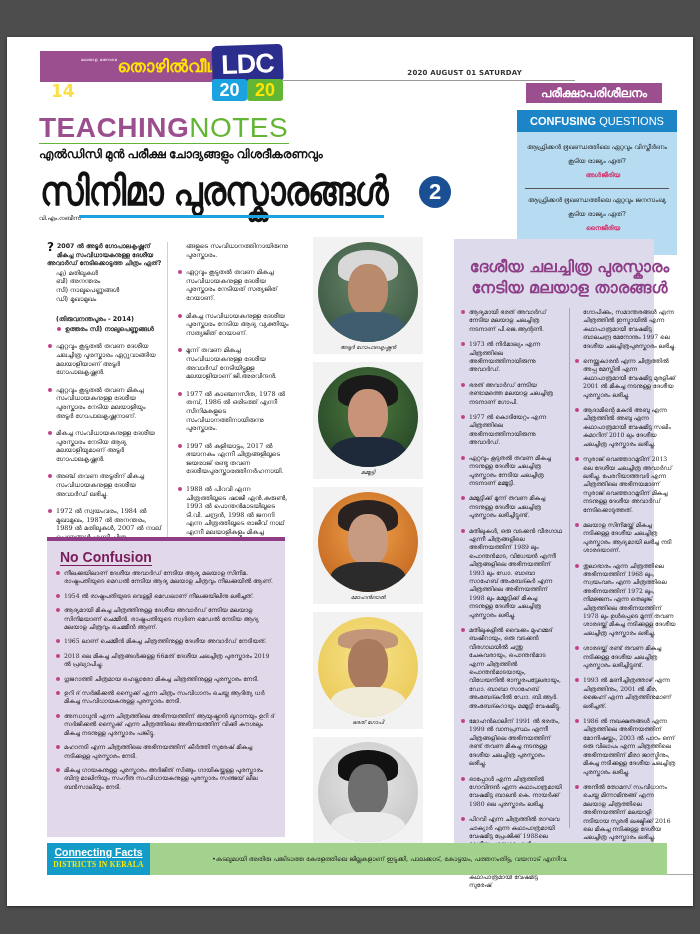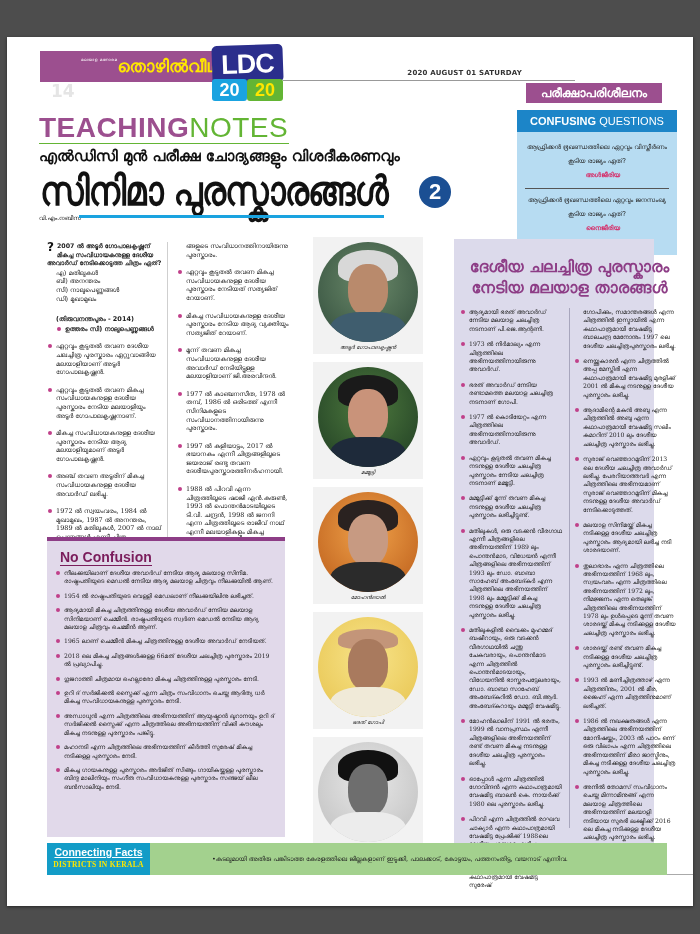--- a/index.html
+++ b/index.html
@@ -2,38 +2,38 @@
 <html><head>
 <meta charset="utf-8">
 <style>
   * { box-sizing: border-box; margin: 0; padding: 0; }
   html, body { width: 700px; height: 934px; background: #4d4d4d; overflow: hidden; font-family: "DejaVu Sans", sans-serif; }
   .page { position: absolute; left: 7px; top: 37px; width: 686px; height: 869px; background: #fff; box-shadow: 0 1px 3px rgba(0,0,0,.5); overflow: hidden; }
   .abs { position: absolute; }
 
   
   .mast-bar { left: 33px; top: 14px; width: 185px; height: 31px; background: #9c4f8f; display: flex; align-items: center; }
-  .mast-num { color: #e5e5e5; font-weight: bold; font-size: 17px; margin-left: 11px; width: 30px; font-family: "DejaVu Sans", sans-serif; margin-top: 48px; }
+  .mast-num { color: #fde047; font-weight: bold; font-size: 17px; margin-left: 11px; width: 30px; font-family: "DejaVu Sans", sans-serif; margin-top: 48px; }
   .mast-brand { display: flex; flex-direction: row; line-height: 1; }
   .mast-small { color: #fff; font-size: 4px; letter-spacing: .5px; }
   .mast-title { color: #ffe600; font-weight: bold; font-size: 17px; }
   .ldc { left: 205px; top: 8px; width: 71px; height: 38px; background: #2b2e8c; border-radius: 5px; color: #fff; font-weight: bold; font-size: 27px; font-family: "Liberation Sans", sans-serif; text-align: center; line-height: 38px; letter-spacing: -1px; transform: rotate(-2deg); }
   .yr { top: 42px; height: 22px; font-weight: bold; font-size: 18px; line-height: 22px; text-align: center; font-family: "Liberation Sans", sans-serif; border-radius: 3px; }
   .yr1 { left: 205px; width: 35px; background: #1aa3e0; color: #fff; }
   .yr2 { left: 240px; width: 36px; background: #63b534; color: #ffe600; }
   .rule-top { left: 276px; top: 43px; width: 292px; height: 1px; background: #999; }
   .date { left: 390px; top: 32px; width: 125px; font-size: 7px; font-weight: bold; color: #333; text-align: right; letter-spacing: .2px; }
   .section-tag { left: 519px; top: 26px; width: 136px; height: 20px; background: #9c4f8f; color: #fff; font-weight: bold; font-size: 12px; line-height: 20px; text-align: center; margin-top: 20px; }
 
   
   .tn { left: 32px; top: 75px; font-family: "Liberation Sans", sans-serif; font-size: 28px; line-height: 32px; letter-spacing: .5px; }
   .tn-a { color: #9c4f8f; font-weight: bold; }
   .tn-b { color: #63b534; font-weight: normal; }
   .tn-rule { left: 32px; top: 106px; width: 250px; height: 1px; background: #63b534; }
-  .tn-sub { left: 32px; top: 110px; font-size: 15px; font-weight: bold; color: #111; }
+  .tn-sub { left: 32px; top: 110px; font-size: 12px; font-weight: bold; color: #111; font-family: Liberation Serif, serif; }
   .headline { left: 33px; top: 130px; font-size: 34px; font-weight: bold; color: #111; font-family: "DejaVu Sans", sans-serif; letter-spacing: -1px; transform: scaleY(1.2); transform-origin: left top; }
   .part-badge { left: 412px; top: 139px; width: 32px; height: 32px; border-radius: 50%; background: #1b4f93; color: #fff; font-weight: bold; font-size: 22px; text-align: center; line-height: 32px; font-family: "Liberation Sans", sans-serif; }
   .byline { left: 32px; top: 177px; font-size: 6px; color: #111; }
   .byline-rule { left: 72px; top: 178px; width: 305px; height: 3px; background: #1aa3e0; }
 
   
   .cq { left: 510px; top: 73px; width: 160px; height: 145px; background: #b7dcf2; }
   .cq-head { height: 22px; background: #1c85c8; color: #fff; font-size: 11px; line-height: 22px; text-align: center; font-family: "Liberation Sans", sans-serif; }
   .cq-head b { font-weight: bold; }
   .cq-q { font-size: 6.5px; text-align: center; color: #222; margin: 8px 4px 3px; line-height: 14px; }

